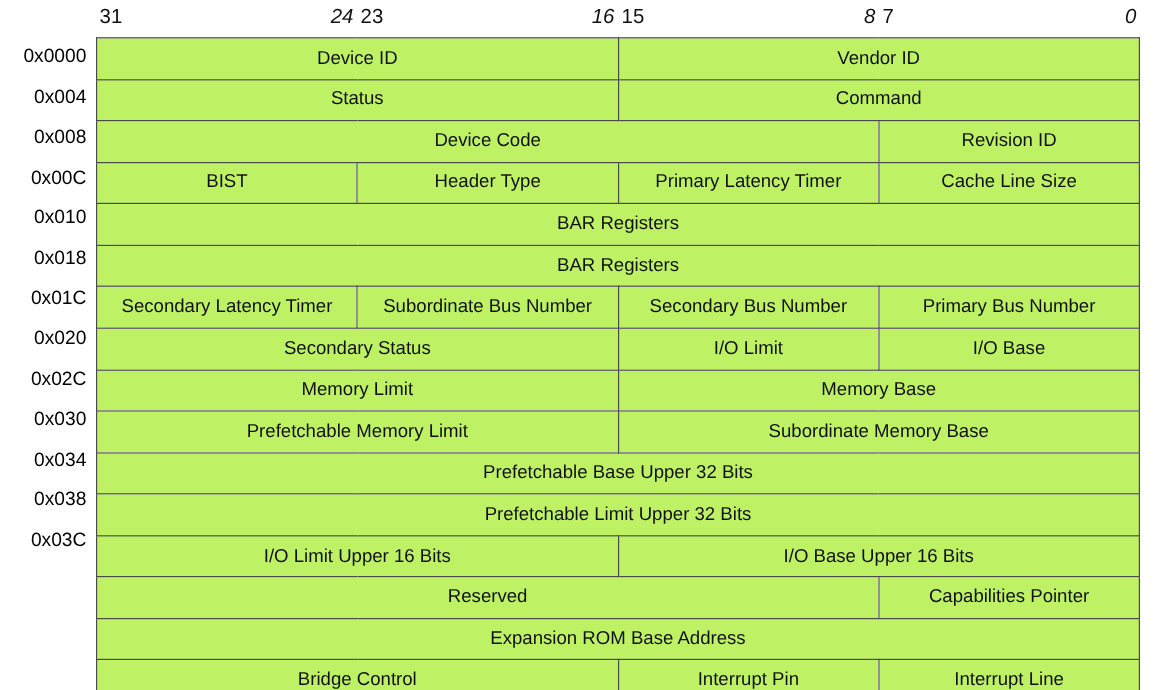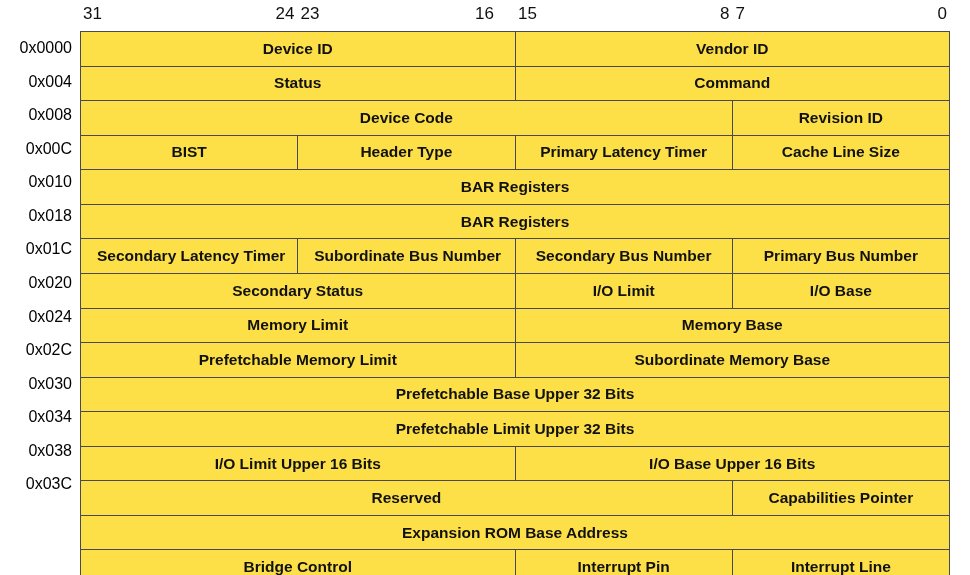--- a/index.html
+++ b/index.html
@@ -33,21 +33,21 @@
   }
   .bit-label {
     position: absolute;
     top: 4px;
     font-size: 17px;
     line-height: 20px;
     color: #111111;
     white-space: nowrap;
   }
   .bit-label.align-left  { text-align: center; }
-  .bit-label.align-right { text-align: right; }
+  .bit-label.align-right { text-align: right; font-style: italic; }
 
   
   .offset-col {
     position: absolute;
     left: 0px;
     top: 31px;
     width: 74px;
     height: 537px;
   }
   .offset-cell {
@@ -74,52 +74,50 @@
   .reg-table td {
     border: 1px solid #4a4a4a;
     height: 33.5625px;
     text-align: center;
     vertical-align: middle;
     font-size: 15.5px;
     color: #111111;
     padding: 0 16px;
     white-space: nowrap;
     overflow: hidden;
-    background: #fde047;
-    font-weight: bold;
+    background: #bef264;
   }
   .reg-table tr > td:first-child { border-left-width: 1px; }
   .reg-table tr > td:last-child  { border-right-width: 1px; }
 </style>
 </head>
 <body>
 
 <div id="page">
 
   <div class="bit-ruler">
       <span class="bit-label align-left" style="left: 0%; margin-left: 3px;">31</span>
       <span class="bit-label align-right" style="right: 75%; margin-right: 3px;">24</span>
       <span class="bit-label align-left" style="left: 25%; margin-left: 3px;">23</span>
-      <span class="bit-label align-right" style="right: 50%; margin-right: 21px;">16</span>
+      <span class="bit-label align-right" style="right: 50%; margin-right: 3px;">16</span>
       <span class="bit-label align-left" style="left: 50%; margin-left: 3px;">15</span>
       <span class="bit-label align-right" style="right: 25%; margin-right: 3px;">8</span>
       <span class="bit-label align-left" style="left: 75%; margin-left: 3px;">7</span>
       <span class="bit-label align-right" style="right: 0%; margin-right: 3px;">0</span>
     </div>
 
   <div class="offset-col">
       <div class="offset-cell">0x0000</div>
       <div class="offset-cell">0x004</div>
       <div class="offset-cell">0x008</div>
       <div class="offset-cell">0x00C</div>
       <div class="offset-cell">0x010</div>
       <div class="offset-cell">0x018</div>
       <div class="offset-cell">0x01C</div>
       <div class="offset-cell">0x020</div>
-      <div class="offset-cell">0x024</div>
       <div class="offset-cell">0x02C</div>
       <div class="offset-cell">0x030</div>
       <div class="offset-cell">0x034</div>
       <div class="offset-cell">0x038</div>
       <div class="offset-cell">0x03C</div>
     </div>
 
   <table class="reg-table">
     <tbody>
         <tr>

